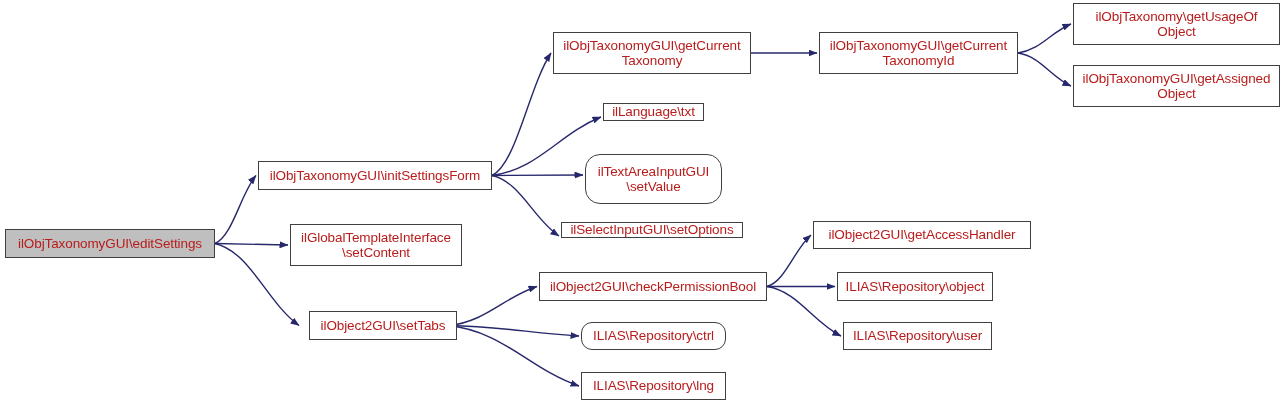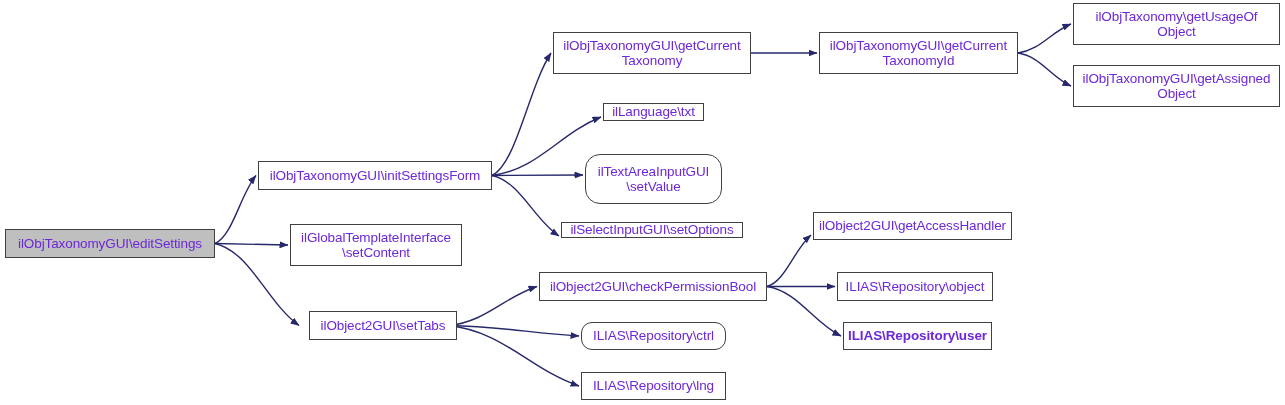--- a/index.html
+++ b/index.html
@@ -25,21 +25,21 @@
   }
   .node {
     position: absolute;
     box-sizing: border-box;
     display: flex;
     align-items: center;
     justify-content: center;
     text-align: center;
     border: 1px solid #404040;
     background: #ffffff;
-    color: #6d28d9;
+    color: #b91c1c;
     font-size: 13.5px;
     line-height: 1.14;
     letter-spacing: -0.1px;
     white-space: pre-line;
     padding: 0 4px;
   }
   .node.root {
     background: #bfbfbf;
     border-color: #404040;
   }
@@ -87,21 +87,21 @@
 Taxonomy</span></div>
       <div class="node" style="left: 603px; top: 103px; width: 101px; height: 18px;"><span class="node-label">ilLanguage\txt</span></div>
       <div class="node" style="left: 585px; top: 154px; width: 137px; height: 50px; border-radius: 15px;"><span class="node-label">ilTextAreaInputGUI
 \setValue</span></div>
       <div class="node" style="left: 561px; top: 222px; width: 182px; height: 16px;"><span class="node-label">ilSelectInputGUI\setOptions</span></div>
       <div class="node" style="left: 539px; top: 272px; width: 228px; height: 29px;"><span class="node-label">ilObject2GUI\checkPermissionBool</span></div>
       <div class="node" style="left: 581px; top: 322px; width: 145px; height: 28px; border-radius: 11px;"><span class="node-label">ILIAS\Repository\ctrl</span></div>
       <div class="node" style="left: 581px; top: 372px; width: 145px; height: 28px;"><span class="node-label">ILIAS\Repository\lng</span></div>
       <div class="node" style="left: 819px; top: 32px; width: 199px; height: 42px;"><span class="node-label">ilObjTaxonomyGUI\getCurrent
 TaxonomyId</span></div>
-      <div class="node" style="left: 813px; top: 212px; width: 199px; height: 28px; justify-content: flex-end;"><span class="node-label">ilObject2GUI\getAccessHandler</span></div>
+      <div class="node" style="left: 813px; top: 221px; width: 218px; height: 28px; justify-content: flex-end;"><span class="node-label">ilObject2GUI\getAccessHandler</span></div>
       <div class="node" style="left: 837px; top: 272px; width: 156px; height: 29px;"><span class="node-label">ILIAS\Repository\object</span></div>
-      <div class="node" style="left: 843px; top: 322px; width: 149px; height: 28px; font-weight: bold;"><span class="node-label">ILIAS\Repository\user</span></div>
+      <div class="node" style="left: 843px; top: 322px; width: 149px; height: 28px;"><span class="node-label">ILIAS\Repository\user</span></div>
       <div class="node" style="left: 1073px; top: 3px; width: 207px; height: 42px;"><span class="node-label">ilObjTaxonomy\getUsageOf
 Object</span></div>
       <div class="node" style="left: 1073px; top: 65px; width: 207px; height: 42px;"><span class="node-label">ilObjTaxonomyGUI\getAssigned
 Object</span></div>
     </div>
 </div>
 
 </body></html>

